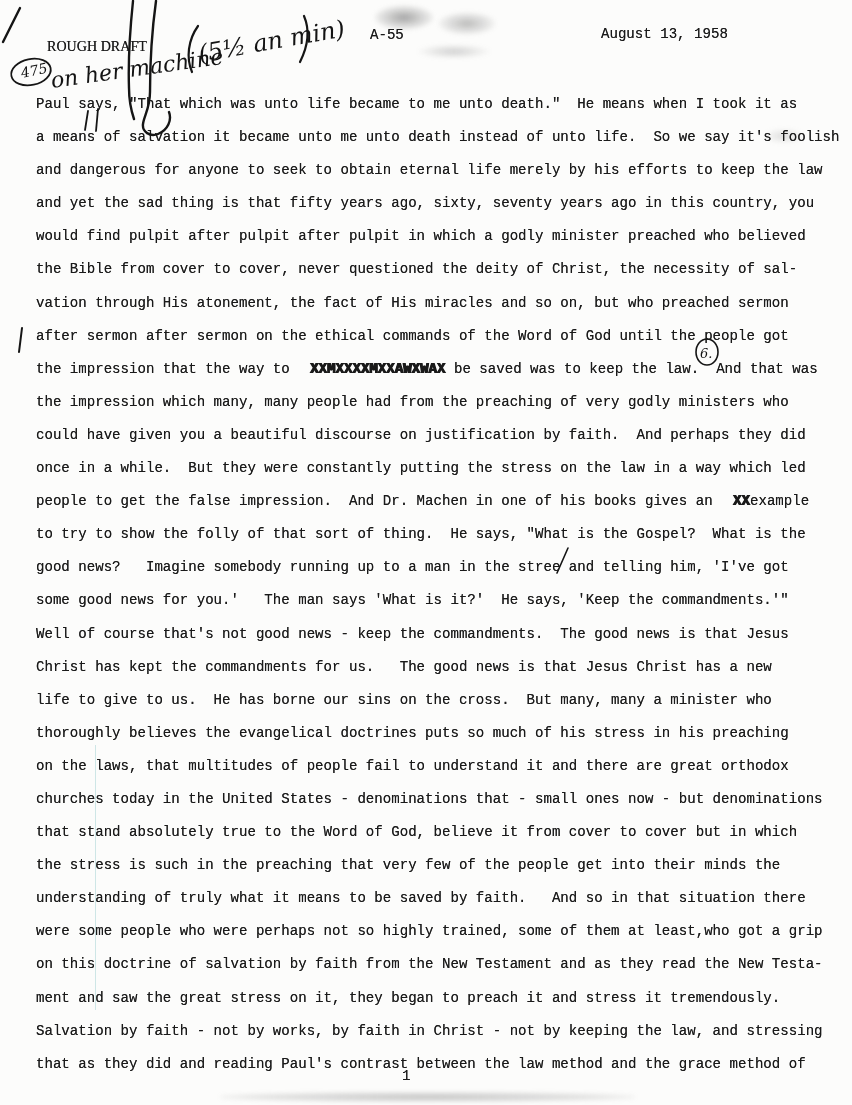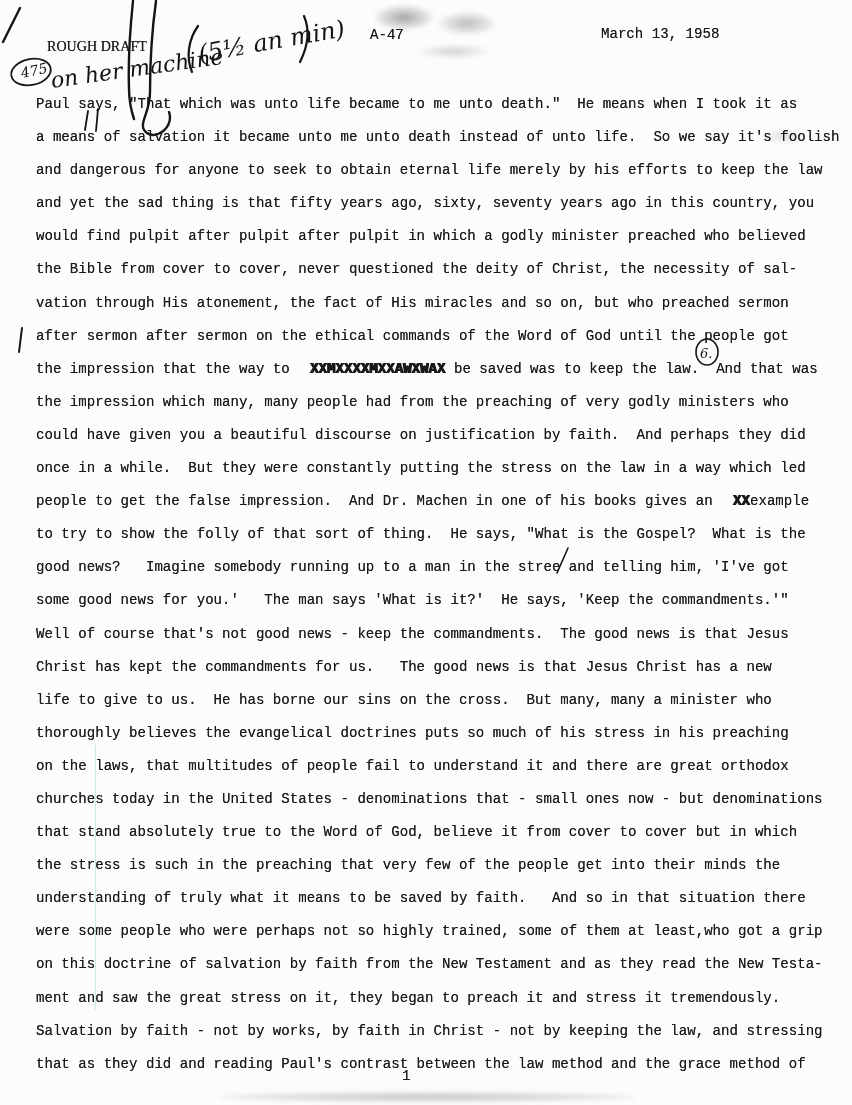--- a/index.html
+++ b/index.html
@@ -52,22 +52,22 @@
 <div class="page">
 
   <div class="smudge sm1"></div>
   <div class="smudge sm2"></div>
   <div class="smudge sm3"></div>
   <div class="smudge sm4"></div>
   <div class="smudge sm5"></div>
   <div class="crease"></div>
 
   <div class="typed hdr-draft">ROUGH DRAFT</div>
-  <div class="typed hdr-doc">A-47</div>
-  <div class="typed hdr-date">March 13, 1958</div>
+  <div class="typed hdr-doc">A-55</div>
+  <div class="typed hdr-date">August 13, 1958</div>
 
   <div class="typed body-text"><div class="line"><span>Paul says, "That which was unto life became to me unto death."  He means when I took it as</span></div><div class="line"><span>a means of salvation it became unto me unto death instead of unto life.  So we say it's foolish</span></div><div class="line"><span>and dangerous for anyone to seek to obtain eternal life merely by his efforts to keep the law</span></div><div class="line"><span>and yet the sad thing is that fifty years ago, sixty, seventy years ago in this country, you</span></div><div class="line"><span>would find pulpit after pulpit after pulpit in which a godly minister preached who believed</span></div><div class="line"><span>the Bible from cover to cover, never questioned the deity of Christ, the necessity of sal-</span></div><div class="line"><span>vation through His atonement, the fact of His miracles and so on, but who preached sermon</span></div><div class="line"><span>after sermon after sermon on the ethical commands of the Word of God until the people got</span></div><div class="line"><span>the impression that the way to </span><span class="overstrike">XXMXXXXMXXAWXWAX</span><span> be saved was to keep the law.  And that was</span></div><div class="line"><span>the impression which many, many people had from the preaching of very godly ministers who</span></div><div class="line"><span>could have given you a beautiful discourse on justification by faith.  And perhaps they did</span></div><div class="line"><span>once in a while.  But they were constantly putting the stress on the law in a way which led</span></div><div class="line"><span>people to get the false impression.  And Dr. Machen in one of his books gives an </span><span class="overstrike">XX</span><span>example</span></div><div class="line"><span>to try to show the folly of that sort of thing.  He says, "What is the Gospel?  What is the</span></div><div class="line"><span>good news?   Imagine somebody running up to a man in the stree and telling him, 'I've got</span></div><div class="line"><span>some good news for you.'   The man says 'What is it?'  He says, 'Keep the commandments.'"</span></div><div class="line"><span>Well of course that's not good news - keep the commandments.  The good news is that Jesus</span></div><div class="line"><span>Christ has kept the commandments for us.   The good news is that Jesus Christ has a new</span></div><div class="line"><span>life to give to us.  He has borne our sins on the cross.  But many, many a minister who</span></div><div class="line"><span>thoroughly believes the evangelical doctrines puts so much of his stress in his preaching</span></div><div class="line"><span>on the laws, that multitudes of people fail to understand it and there are great orthodox</span></div><div class="line"><span>churches today in the United States - denominations that - small ones now - but denominations</span></div><div class="line"><span>that stand absolutely true to the Word of God, believe it from cover to cover but in which</span></div><div class="line"><span>the stress is such in the preaching that very few of the people get into their minds the</span></div><div class="line"><span>understanding of truly what it means to be saved by faith.   And so in that situation there</span></div><div class="line"><span>were some people who were perhaps not so highly trained, some of them at least,who got a grip</span></div><div class="line"><span>on this doctrine of salvation by faith from the New Testament and as they read the New Testa-</span></div><div class="line"><span>ment and saw the great stress on it, they began to preach it and stress it tremendously.</span></div><div class="line"><span>Salvation by faith - not by works, by faith in Christ - not by keeping the law, and stressing</span></div><div class="line"><span>that as they did and reading Paul's contrast between the law method and the grace method of</span></div></div>
 
   <div class="typed page-num">1</div>
 
   <svg class="ink-overlay" viewBox="0 0 852 1105">
     <g stroke="#151515" stroke-width="2.4" fill="none" stroke-linecap="round">
 
       <path d="M3,42 L20,8"></path>
 

